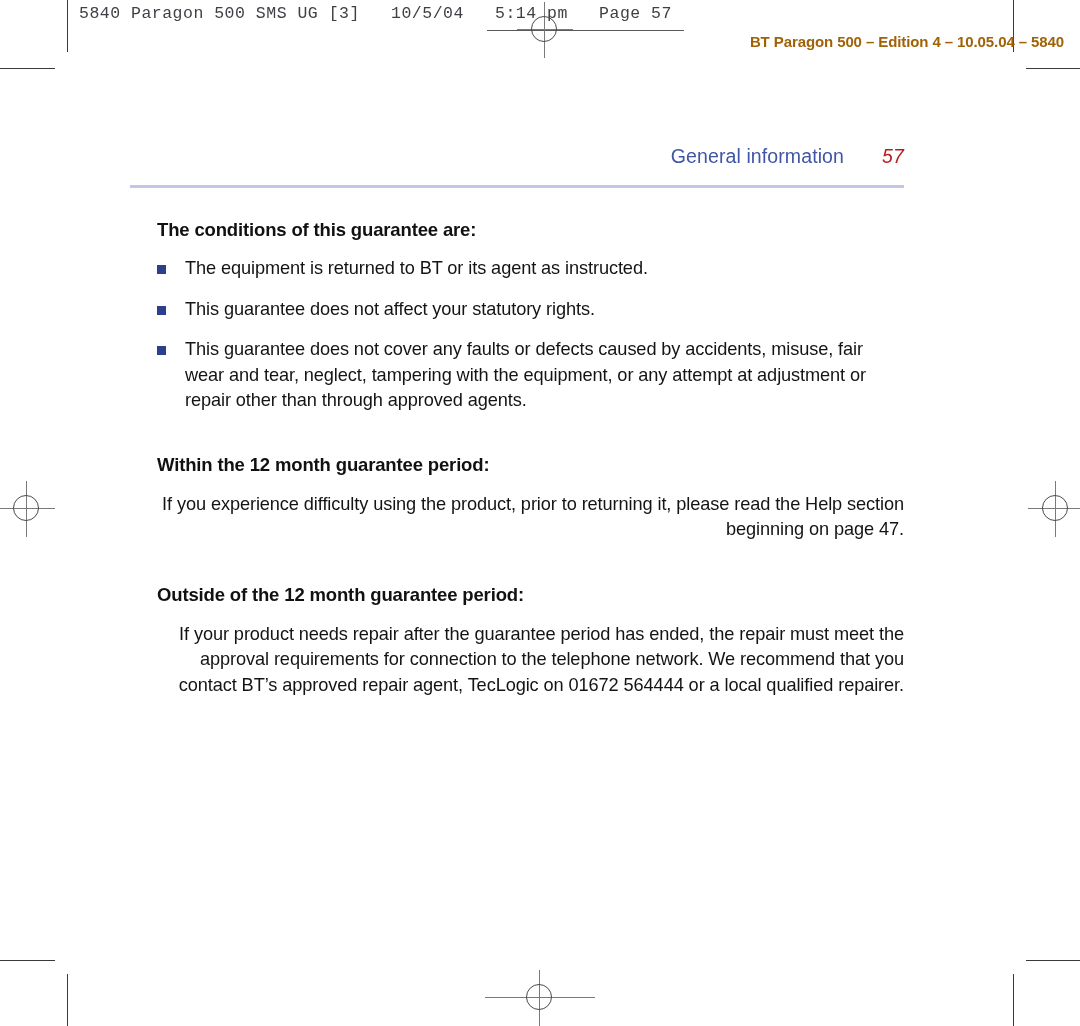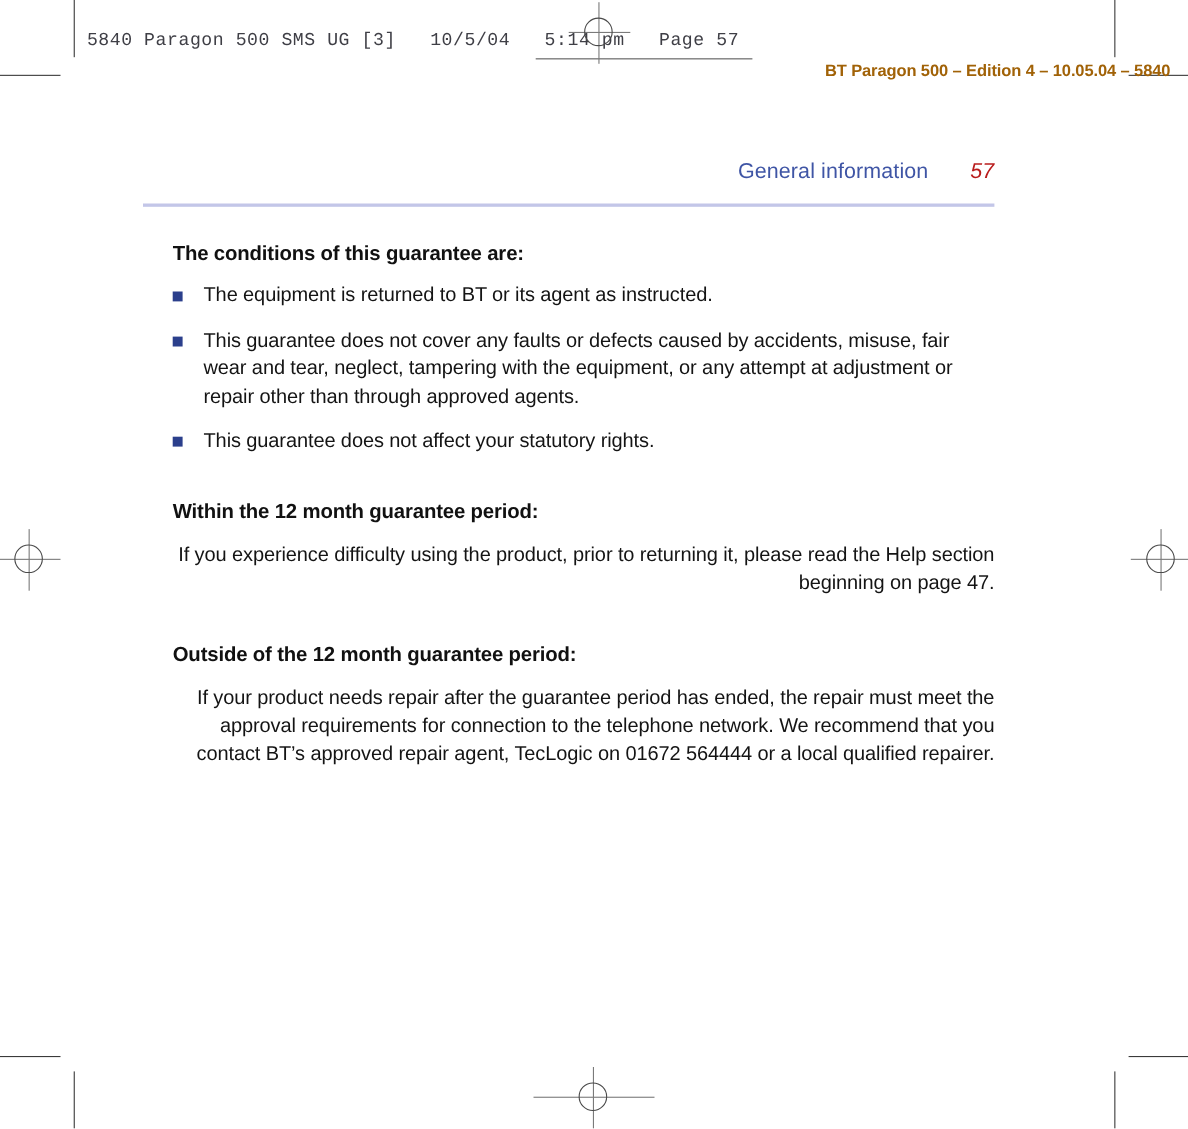--- a/index.html
+++ b/index.html
@@ -71,21 +71,20 @@
   .reg-bottom{ left: 512px; top: 970px; }
   .reg-bottom .cross-h { width: 110px; left: -27px; }
 
   
   .slug {
     position: absolute;
     left: 0;
     top: 0;
     width: 1080px;
     height: 62px;
-    margin-top: 23px;
   }
   .slug-text {
     position: absolute;
     left: 79px;
     top: 4px;
     font-family: "Liberation Mono", "DejaVu Sans Mono", monospace;
     font-size: 16.5px;
     letter-spacing: 0.5px;
     color: #3f3f46;
     white-space: pre;
@@ -249,25 +248,25 @@
   <div class="content">
 
     <h2 class="sec-head">The conditions of this guarantee are:</h2>
     <ul class="bullets">
       <li>
         <span class="sq"></span>
         <span>The equipment is returned to BT or its agent as instructed.</span>
       </li>
       <li>
         <span class="sq"></span>
-        <span>This guarantee does not cover any faults or defects caused by accidents, misuse, fair wear and tear, neglect, tampering with the equipment, or any attempt at adjustment or repair other than through approved agents.</span>
+        <span>This guarantee does not affect your statutory rights.</span>
       </li>
       <li>
         <span class="sq"></span>
-        <span>This guarantee does not affect your statutory rights.</span>
+        <span>This guarantee does not cover any faults or defects caused by accidents, misuse, fair wear and tear, neglect, tampering with the equipment, or any attempt at adjustment or repair other than through approved agents.</span>
       </li>
     </ul>
 
     <h2 class="sec-head sp-top-1">Within the 12 month guarantee period:</h2>
     <p class="body">If you experience difficulty using the product, prior to returning it, please read the Help section beginning on page 47.</p>
 
     <h2 class="sec-head sp-top-2">Outside of the 12 month guarantee period:</h2>
     <p class="body">If your product needs repair after the guarantee period has ended, the repair must meet the approval requirements for connection to the telephone network. We recommend that you contact BT’s approved repair agent, TecLogic on 01672 564444 or a local qualified repairer.</p>
 
   </div>

